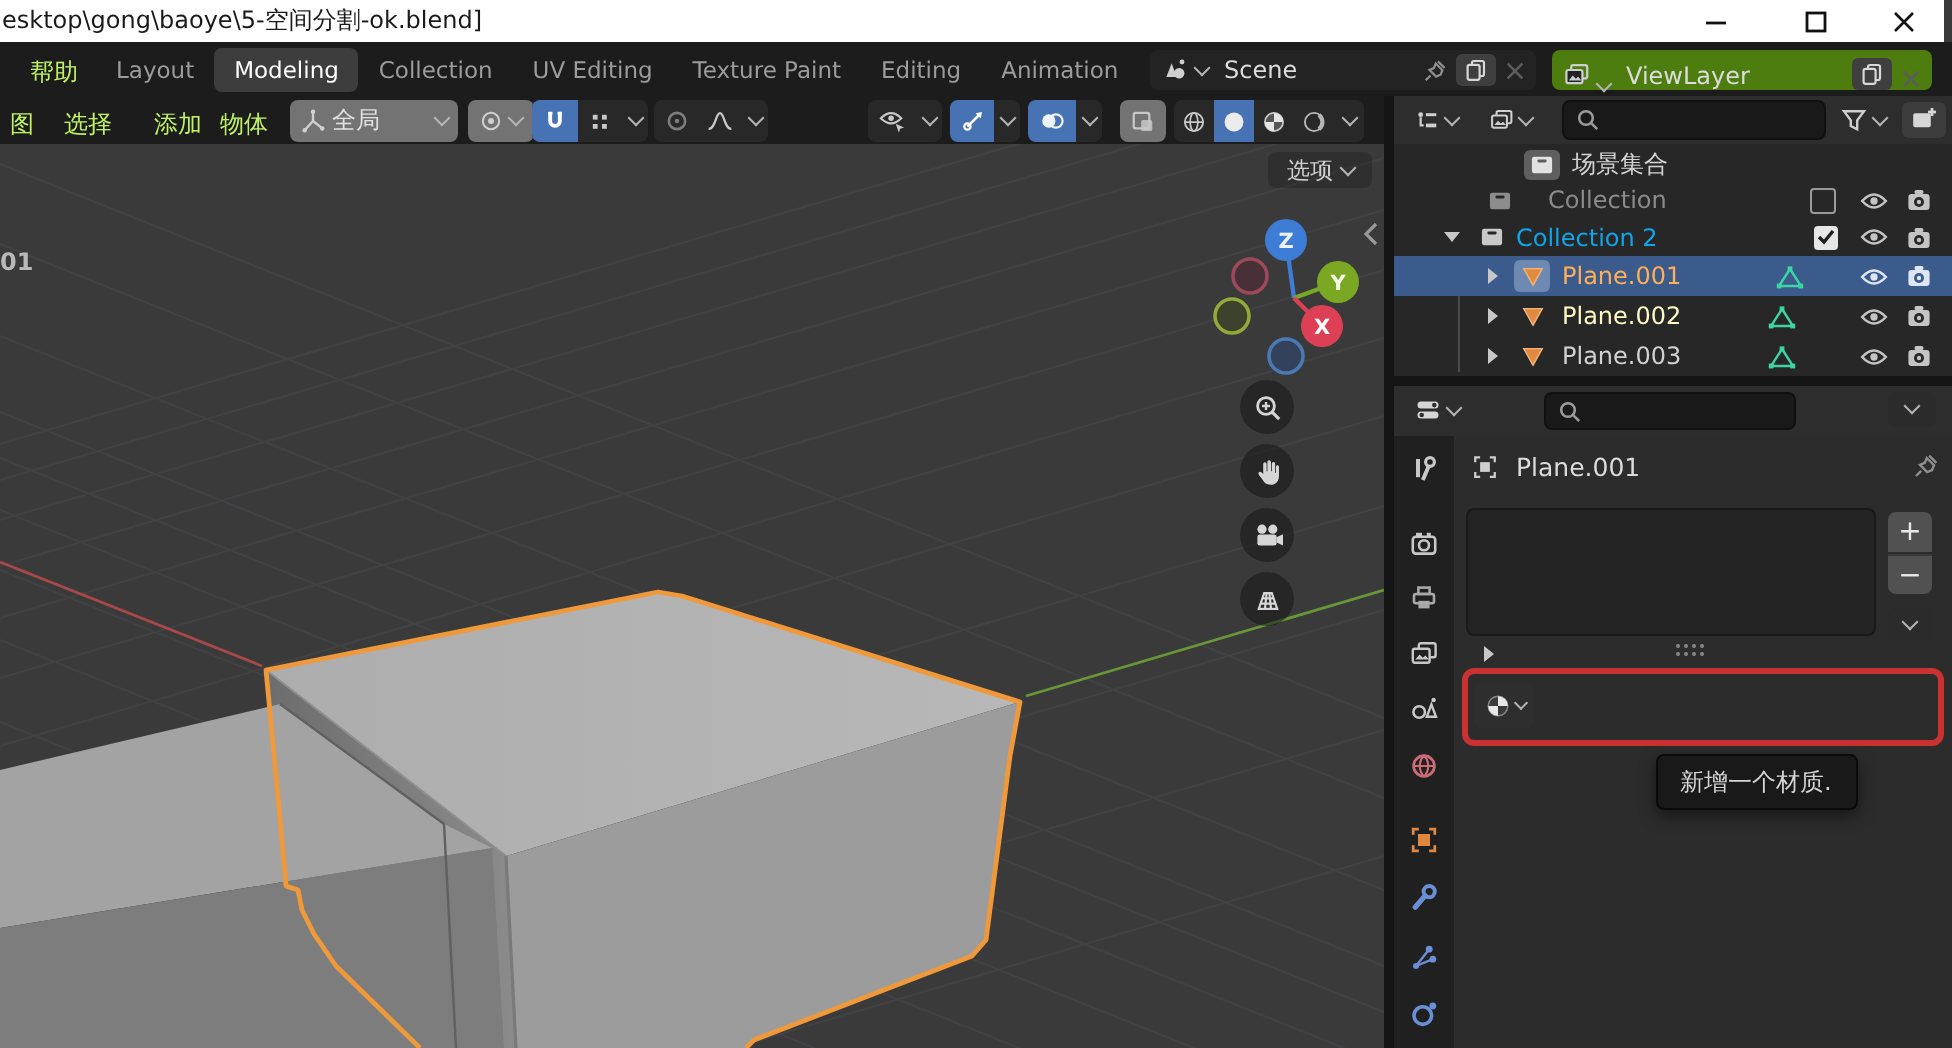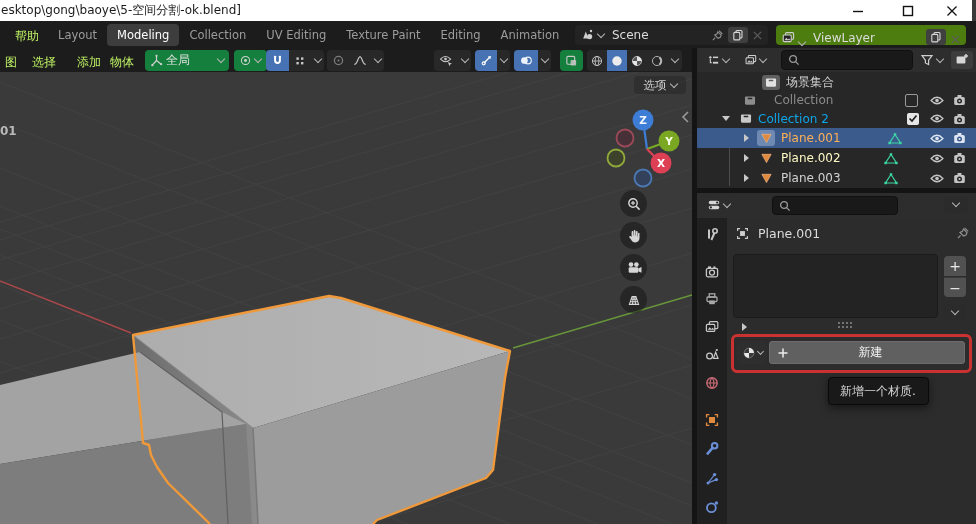--- a/index.html
+++ b/index.html
@@ -1,21 +1,21 @@
 <!DOCTYPE html>
 <html><head>
 <meta charset="utf-8">
 <style>
   html,body{margin:0;padding:0;background:#000;}
   #app{position:relative;width:976px;height:524px;overflow:hidden;
        font-family:"DejaVu Sans","Liberation Sans",sans-serif;font-size:12px;
        color:#d0d0d0;background:#1c1c1c;-webkit-font-smoothing:antialiased;}
   .ab{position:absolute;}
   .flex{display:flex;align-items:center;}
-  .pill{background:#15803d;border-radius:4px;display:flex;align-items:center;gap:3px;padding:0 5px;height:21px;box-sizing:border-box;}
+  .pill{background:#737373;border-radius:4px;display:flex;align-items:center;gap:3px;padding:0 5px;height:21px;box-sizing:border-box;}
   .seg{display:flex;height:21px;border-radius:4px;overflow:hidden;background:#282828;}
   .seg>div{display:flex;align-items:center;justify-content:center;height:100%;}
   .blue{background:#4772b3;}
   .chev{width:5px;height:5px;border-right:1.4px solid #b5b5b5;border-bottom:1.4px solid #b5b5b5;
         transform:rotate(45deg);display:inline-block;flex:0 0 auto;margin-top:-3px;}
   .menu-item{padding:2px 14px;color:#bef264;}
   .ws{padding:4px 10px;color:#9c9c9c;font-size:11.5px;white-space:nowrap;}
   .ws.active{background:#3d3d3d;border-radius:4px;color:#ffffff;}
   .searchbox{background:#191919;border:1px solid #101010;border-radius:4px;display:flex;align-items:center;padding:0 6px;gap:4px;}
   .tri-r{width:0;height:0;border-left:5px solid #c8c8c8;border-top:4px solid transparent;border-bottom:4px solid transparent;}
@@ -652,25 +652,18 @@
 
   <div class="ab" style="left:731px;top:334px;width:241px;height:39px;border:3px solid #ca3232;border-radius:6px;box-sizing:border-box;"></div>
   <div class="ab flex" style="left:737px;top:341px;width:30px;height:23px;background:#2e2e2e;border-radius:4px;justify-content:center;gap:2px;">
     <svg width="14" height="14" viewBox="0 0 16 16">
       <circle cx="8" cy="8" r="5.6" fill="#3a3a3a" stroke="#888" stroke-width=".8"></circle>
       <path d="M8,2.4 A5.6,5.6 0 0 1 13.6,8 L8,8z" fill="#e8e8e8"></path>
       <path d="M8,13.6 A5.6,5.6 0 0 1 2.4,8 L8,8z" fill="#e8e8e8"></path>
     </svg>
     <span class="chev" style="width:4px;height:4px;"></span>
   </div>
-  <div class="ab flex" style="left:769px;top:341px;width:196px;height:23px;background:#606060;border:1px solid #6d6d6d;border-radius:3px;box-sizing:border-box;">
-    <svg style="margin-left:7px;" width="12" height="12" viewBox="0 0 12 12">
-      <line x1="6" y1="1.5" x2="6" y2="10.5" stroke="#ececec" stroke-width="1.5"></line>
-        <line x1="1.5" y1="6" x2="10.5" y2="6" stroke="#ececec" stroke-width="1.5"></line>
-    </svg>
-    <span style="flex:1;text-align:center;color:#f0f0f0;margin-left:-12px;">新建</span>
-  </div>
 
   <div class="ab flex" style="left:828px;top:377px;width:101px;height:28px;background:#191919;border:1px solid #0a0a0a;border-radius:4px;box-sizing:border-box;box-shadow:0 3px 8px rgba(0,0,0,.5);padding-left:11px;">
     <span style="color:#d5d5d5;">新增一个材质.</span>
   </div>
 
 </div>
 
 </body></html>

